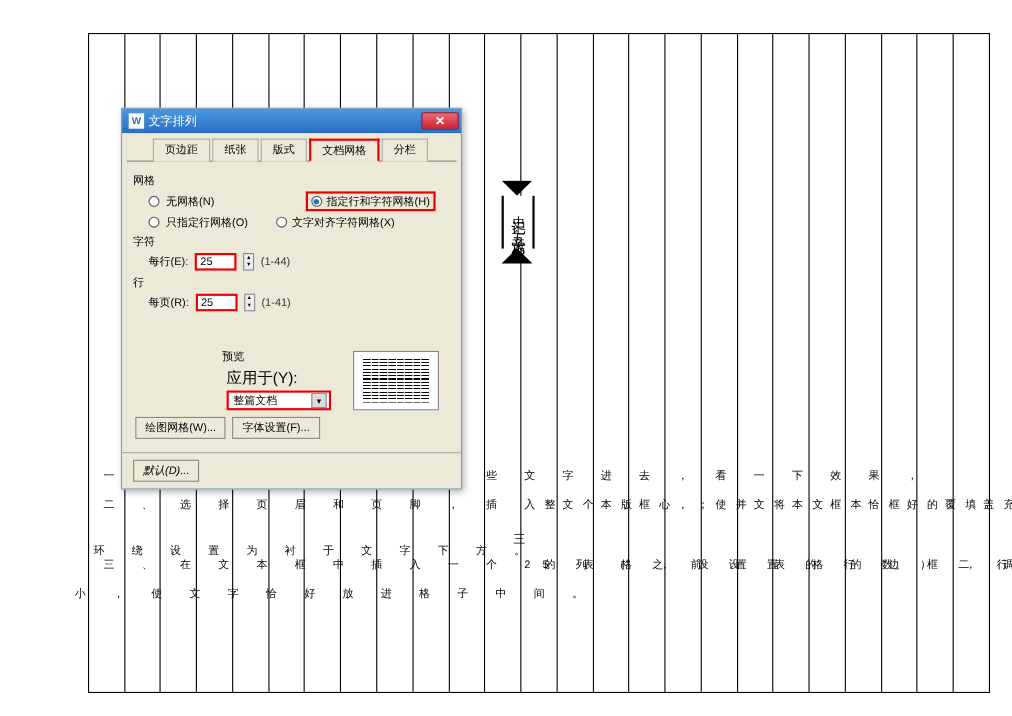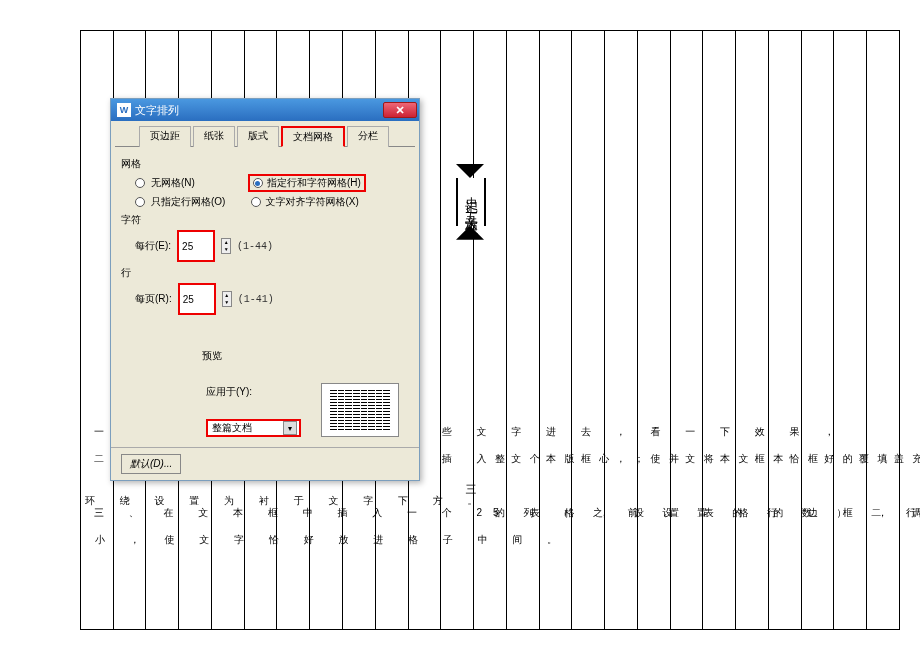--- a/index.html
+++ b/index.html
@@ -143,35 +143,35 @@
     .radio {
       width: 10px; height: 10px; border: 1px solid #555; border-radius: 50%;
       display: inline-flex; align-items:center; justify-content:center;
       background:#fff;
     }
     .radio.checked::after {
       content:''; width:5px; height:5px; border-radius:50%; background:#2a6ec0;
     }
     .hl { border: 2px solid #e00; padding: 0 3px; display:inline-flex; align-items:center; gap:4px;}
     .input-box {
-      width: 38px; height: 32px; border: 2px solid #e00; background:#fff;
+      width: 38px; height: 16px; border: 2px solid #e00; background:#fff;
       display:inline-flex; align-items:center; padding:0 3px; font-size:10px;
     }
     .spinner { width:10px; height:16px; border:1px solid #888; background:#eee;
       display:flex; flex-direction:column; font-size:5px; line-height:7px; text-align:center;}
-    .range { font-size:10px; color:#333;font-family:Liberation Mono, monospace; }
+    .range { font-size:10px; color:#333; }
     .preview-area {
       margin: 30px 10px 4px 0;
       display: flex;
       justify-content: flex-end;
       align-items: flex-end;
       gap: 20px;
     }
     .apply-box {
-      display:flex; flex-direction:column; gap:20px;
+      display:flex; flex-direction:column; gap:2px;
     }
     .dropdown {
       width: 95px; height: 18px; border: 2px solid #e00; background:#fff;
       display:flex; align-items:flex-start; justify-content:space-between;
       padding: 0 2px 0 4px; font-size:10px;
     }
     .dd-arrow { width:14px; height:14px; background:#ddd; border:1px solid #888;
       display:flex;align-items:center;justify-content:center;font-size:8px;}
     .preview-thumb {
       width: 78px; height: 54px; border:1px solid #888; background:#fff;
@@ -232,21 +232,21 @@
   <div class="title-decoration-bottom"></div>
 </div>
 <div class="page-num">三</div>
 
 <div class="body-text" style="top:425px;left:94px">一 、 先 随 便 打 出 复 制 一 些 文 字 进 去 ， 看 一 下 效 果 ，</div>
 <div class="body-text" style="top:452px;left:94px">二 、 选 择 页 眉 和 页 脚 ， 插 入 文 本 框 ， 使 文 本 框 恰 好 覆 盖</div>
 <div class="body-text" style="top:452px;left:495px">整 个 版 心 ； 并 将 文 本 框 的 填 充 和 线 框 颜 色 设 置 为 无 。 文 字</div>
 <div class="body-text" style="top:494px;left:85px">环 绕 设 置 为 衬 于 文 字 下 方 。</div>
 <div class="body-text" style="top:506px;left:94px">三 、 在 文 本 框 中 插 入 一 个 25 列 （ 之 前 设 置 的 行 数 ） 二 行</div>
 <div class="body-text" style="top:506px;left:495px">的 表 格 ， 设 置 表 格 的 边 框 ， 调 整 文 本 框 的 位 置 和 表 格 的 大</div>
-<div class="body-text" style="top:533px;left:95px">小 ， 使 文 字 恰 好 放 进 格 子 中 间 。</div>
+<div class="body-text" style="top:533px;left:68px">小 ， 使 文 字 恰 好 放 进 格 子 中 间 。</div>
 
 <div class="dialog">
   <div class="titlebar">
     <span style="display:flex;align-items:center">
       <span class="titlebar-icon">W</span>
       <span>文字排列</span>
     </span>
     <span class="close-btn">✕</span>
   </div>
 
@@ -257,21 +257,21 @@
     <div class="tab active">文档网格</div>
     <div class="tab">分栏</div>
   </div>
 
   <div class="dialog-body">
 
     <div class="section-label">网格</div>
     <div class="row">
       <span class="radio"></span>
       <span>无网格(N)</span>
-      <span class="hl" style="margin-left:47px">
+      <span class="hl" style="margin-left:77px">
         <span class="radio checked"></span>
         <span>指定行和字符网格(H)</span>
       </span>
     </div>
     <div class="row">
       <span class="radio"></span>
       <span>只指定行网格(O)</span>
       <span style="margin-left:20px;display:flex;align-items:center;gap:4px">
         <span class="radio"></span>
         <span>文字对齐字符网格(X)</span>
@@ -296,36 +296,40 @@
       <span class="spinner">
           <span>▲</span>
           <span>▼</span>
         </span>
       <span class="range">(1-41)</span>
     </div>
 
     <div class="preview-area">
       <div class="apply-box">
         <div class="section-label" style="margin-left:-4px">预览</div>
-        <span style="font-size:10px">应用于(Y):</span>
+        <span style="font-size:14px">应用于(Y):</span>
         <div class="dropdown">
           <span>整篇文档</span>
           <span class="dd-arrow">▾</span>
         </div>
       </div>
       <div class="preview-thumb">
         <div></div>
           <div></div>
           <div></div>
           <div></div>
           <div></div>
           <div></div>
           <div></div>
           <div></div>
       </div>
     </div>
 
+    <div class="btn-row">
+      <span class="btn">绘图网格(W)...</span>
+      <span class="btn">字体设置(F)...</span>
+    </div>
   </div>
 
   <div class="dialog-footer">
     <span class="btn">默认(D)...</span>
   </div>
 </div>
 
 </body></html>

